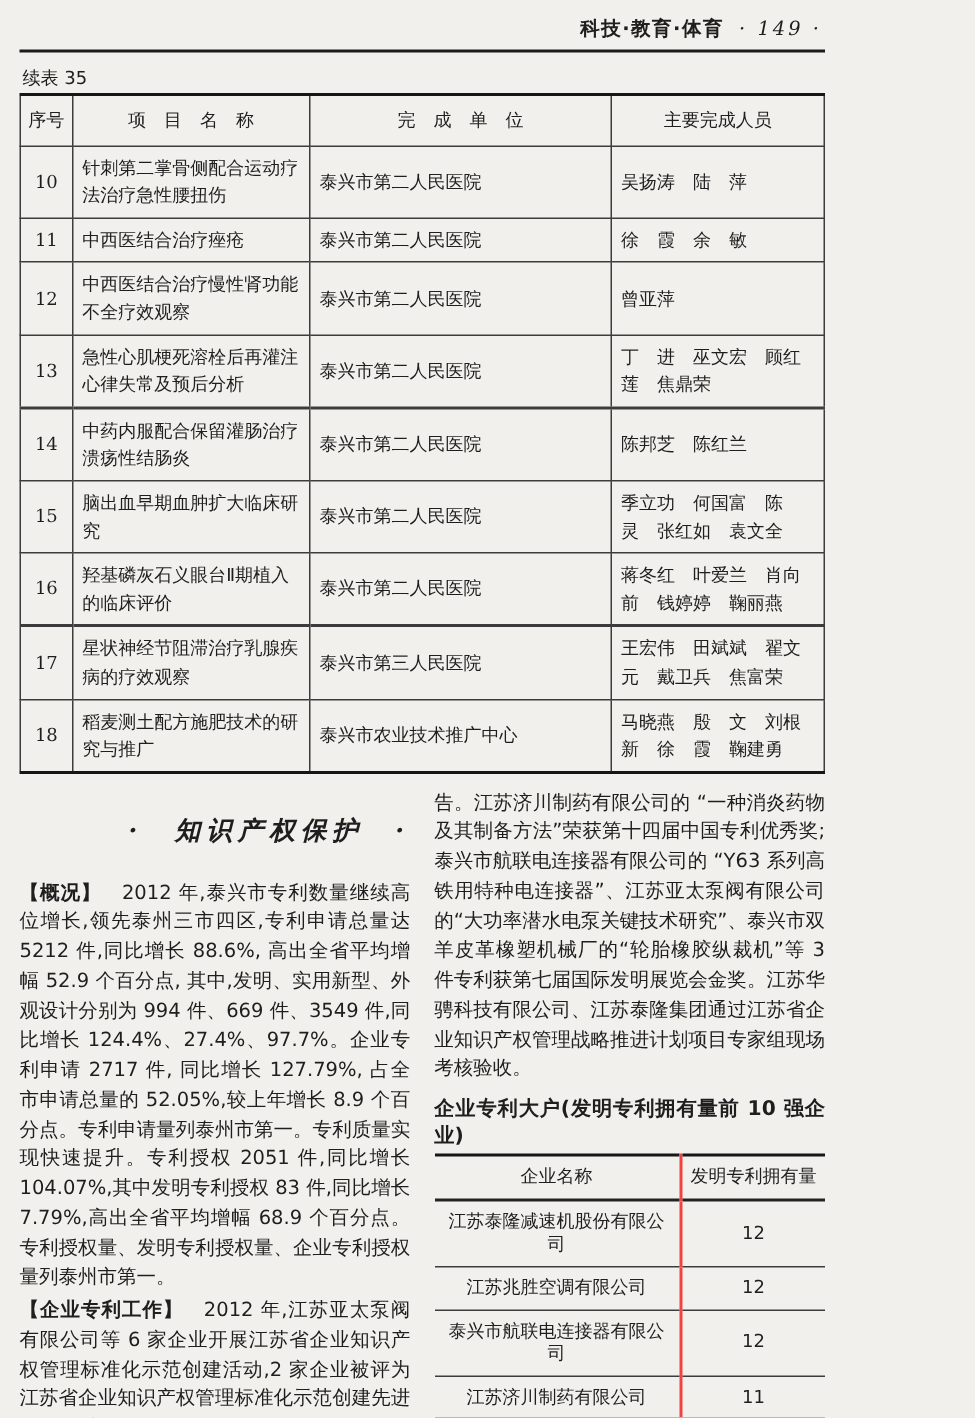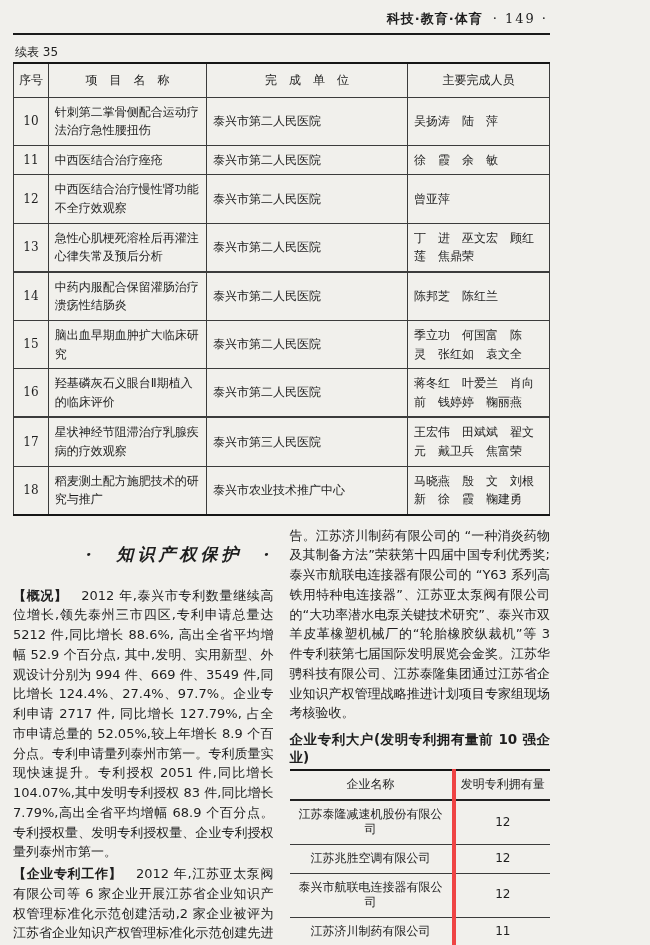--- a/index.html
+++ b/index.html
@@ -10,21 +10,21 @@
     font-family:"DejaVu Sans","Liberation Sans",sans-serif;
   }
   .page{box-sizing:border-box;width:563px;height:945px;padding:8px 13px 16px 13px;}
 
   
   .running-head{
     display:flex;justify-content:flex-end;align-items:baseline;
     font-size:13px;padding:2px 2px 5px 0;border-bottom:2px solid #1b1b1b;
   }
   .running-head .sect{font-weight:bold;letter-spacing:1px;}
-  .running-head .pageno{font-family:"DejaVu Serif","Liberation Serif",serif;margin-left:10px;letter-spacing:2px;}
+  .running-head .pageno{font-family:"DejaVu Serif","Liberation Serif",serif;margin-left:10px;letter-spacing:2px;font-style:italic;}
 
   
   .cont-label{font-size:12px;margin:9px 0 1px 2px;}
 
   
   table.t35{width:100%;border-collapse:collapse;font-size:12px;
     border-top:2px solid #161616;border-bottom:2px solid #161616;border-radius:14px;}
   .t35 th,.t35 td{border:1px solid #3c3c3c;padding:5px 6px;vertical-align:middle;line-height:1.55;}
   .t35 th{font-weight:normal;text-align:center;padding:7px 4px;}
   .t35 td.no{text-align:center;width:41px;font-family:"DejaVu Serif","Liberation Serif",serif;}
@@ -45,21 +45,21 @@
   }
   .para{margin:0 0 2px 0;}
   .para .lbl{font-weight:bold;}
 
   
   .t36-title{font-weight:bold;font-size:13.5px;line-height:1.3;margin:8px 0 3px 0;text-align:justify;}
   .t36-label{font-size:12.5px;margin:4px 0 5px 0;}
   table.t36{width:100%;border-collapse:collapse;font-size:12px;
     border-top:2px solid #161616;border-bottom:2px solid #161616;}
   .t36 th,.t36 td{padding:6px 4px;text-align:center;font-weight:normal;line-height:1.3;}
-  .t36 th:first-child,.t36 td:first-child{border-right:4px solid #ef4444;width:63%;}
+  .t36 th:first-child,.t36 td:first-child{border-right:2px solid #ef4444;width:63%;}
   .t36 tbody tr td{border-top:1px solid #3c3c3c;}
   .t36 tbody tr.thick-top td{border-top:2px solid #222;}
 </style>
 </head>
 <body>
 
 <div class="page">
 
   <div class="running-head">
     <span class="sect">科技·教育·体育</span>

